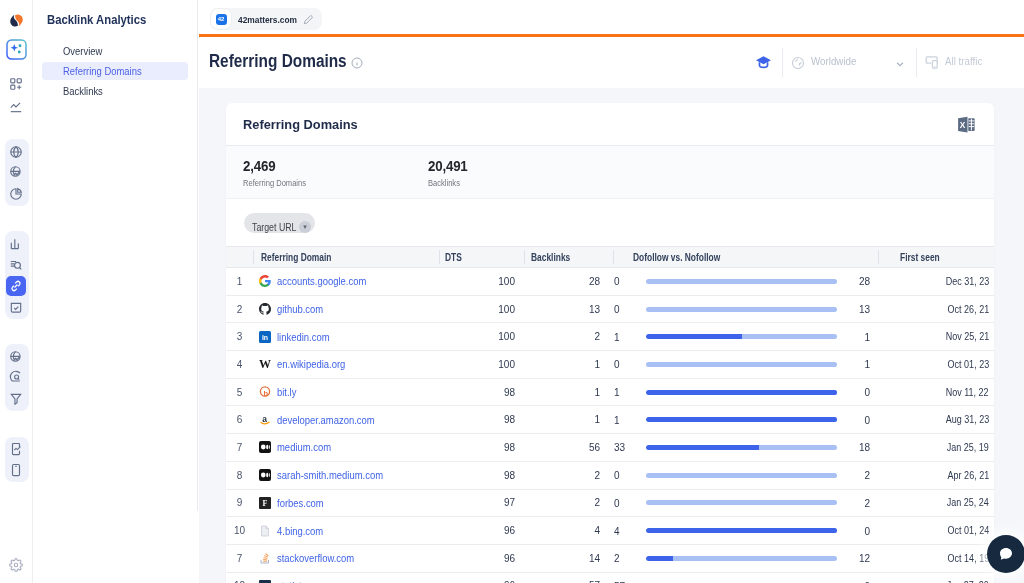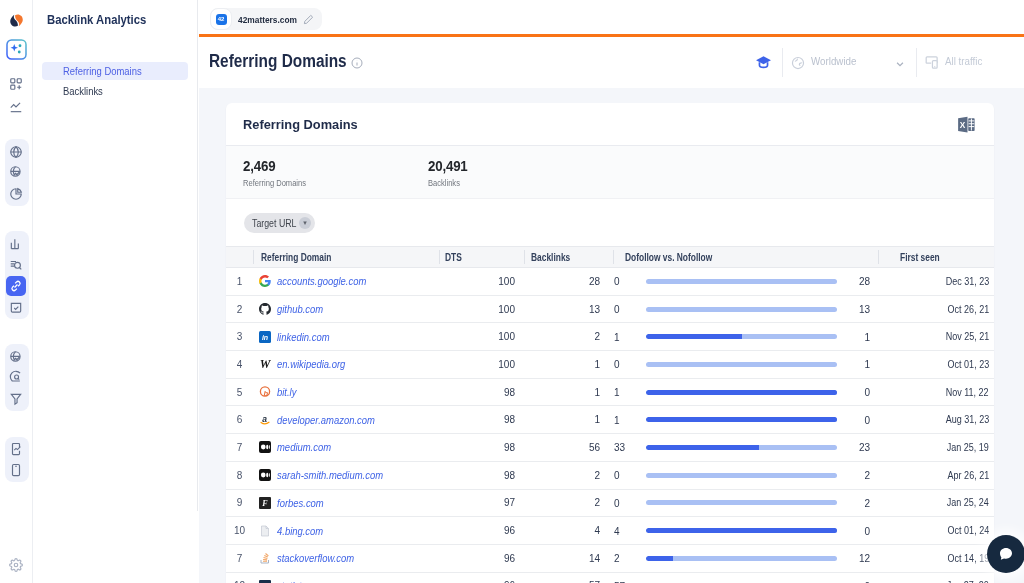--- a/index.html
+++ b/index.html
@@ -24,33 +24,33 @@
 #hdr h1 { position:absolute; left:10px; top:14px; font-size:18px; font-weight:bold; color:#1f2b49; transform:scaleX(.855); transform-origin:left top; white-space:nowrap; }
 .sep { position:absolute; top:11px; width:1px; height:29px; background:#e9ebf0; }
 #gray { position:absolute; left:0; top:88px; width:825px; height:495px; background:#f4f6fa; }
 #card { position:absolute; left:27px; top:15px; width:768px; height:520px; background:#fff; border-radius:6px; box-shadow:0 1px 2px rgba(30,40,60,.06); }
 #card-h { position:absolute; left:0; top:0; width:768px; height:43px; border-bottom:1px solid #e9ebf0; }
 #card-h .t { position:absolute; left:17px; top:14px; font-size:13.5px; font-weight:bold; color:#1f2b49; transform:scaleX(.95); transform-origin:left top; white-space:nowrap; }
 #stats { position:absolute; left:0; top:43px; width:768px; height:53px; background:#fafbfc; border-bottom:1px solid #f0f1f4; }
 .stat-v { font-size:14px; font-weight:bold; color:#23262b; letter-spacing:-0.2px; transform:scaleX(.95); transform-origin:left top; }
 .stat-l { font-size:9px; color:#71767e; margin-top:4px; transform:scaleX(.84); transform-origin:left top; white-space:nowrap; }
 #filters { position:absolute; left:0; top:96px; width:768px; height:47px; }
-#pill { position:absolute; left:18px; top:14px; height:20px; background:#e4e5e9; border-radius:10px; display:flex; align-items:center; padding:0 4px 0 8px; }
+#pill { position:absolute; left:18px; top:14px; height:20px; background:#e4e5e9; border-radius:10px; display:flex; align-items:flex-end; padding:0 4px 0 8px; }
 #pill .t { font-size:10px; color:#3f444c; width:44px; margin-right:3px; transform:scaleX(.88); transform-origin:left center; white-space:nowrap; }
 #pill .c { width:12px; height:12px; border-radius:50%; background:#caced7; color:#5f646d; font-size:7px; display:flex; align-items:center; justify-content:center; }
 table { position:absolute; left:0; top:143px; width:768px; border-collapse:separate; border-spacing:0; table-layout:fixed; }
 th { height:22px; background:#f5f6f8; border-top:1px solid #e7e9ed; border-bottom:1px solid #e7e9ed; font-size:10px; font-weight:bold; color:#33415c; text-align:left; padding:0; position:relative; }
 th .lbl { display:inline-block; transform:scaleX(.84); transform-origin:left center; white-space:nowrap; }
 th .vline { position:absolute; left:0; top:3px; bottom:3px; width:1px; background:#dfe2e8; }
 td { height:27.7px; border-bottom:1px solid #eaecef; font-size:10px; color:#2e3950; padding:0; white-space:nowrap; }
 td.idx { text-align:center; color:#49536a; }
 td.date { text-align:right; }
 td.date span { display:inline-block; transform:scaleX(.9); transform-origin:right center; }
 td.num { text-align:right; }
-.dom { display:flex; align-items:center; gap:6px; padding-left:6px;font-style:italic; }
+.dom { display:flex; align-items:center; gap:6px; padding-left:6px; }
 .dom a { color:#3f63e6; text-decoration:none; font-size:10.5px; transform:scaleX(.9); transform-origin:left center; display:inline-block; }
 .fav { width:12px; height:12px; flex:0 0 12px; display:flex; align-items:center; justify-content:center; }
 .dfcell { position:relative; }
 .dfl { position:absolute; left:1px; top:50%; transform:translateY(-50%); }
 .dfr { position:absolute; right:8px; top:50%; transform:translateY(-50%); }
 .bar { position:absolute; left:33px; top:50%; margin-top:-2.5px; width:191px; height:5px; border-radius:2.5px; background:#a9c0f4; overflow:hidden; }
 .bar .d { position:absolute; left:0; top:0; bottom:0; background:#3d63ea; border-radius:2.5px 0 0 2.5px; }
 #chat { position:absolute; left:987px; top:535px; width:38px; height:38px; border-radius:50%; background:#16293f; box-shadow:0 0 12px 5px rgba(255,255,255,.9); }
 </style>
 </head>
@@ -177,20 +177,21 @@
 
   <div class="railicon" style="top:558px;color:#a9b1c2;">
       <svg viewBox="0 0 24 24" fill="none" stroke="currentColor" stroke-width="2">
         <circle cx="12" cy="12" r="3"></circle>
         <path d="M19.4 15a1.65 1.65 0 00.33 1.82l.06.06a2 2 0 11-2.83 2.83l-.06-.06a1.65 1.65 0 00-1.82-.33 1.65 1.65 0 00-1 1.51V21a2 2 0 11-4 0v-.09A1.65 1.65 0 009 19.4a1.65 1.65 0 00-1.82.33l-.06.06a2 2 0 11-2.83-2.83l.06-.06a1.65 1.65 0 00.33-1.82 1.65 1.65 0 00-1.51-1H3a2 2 0 110-4h.09A1.65 1.65 0 004.6 9a1.65 1.65 0 00-.33-1.82l-.06-.06a2 2 0 112.83-2.83l.06.06a1.65 1.65 0 001.82.33H9a1.65 1.65 0 001-1.51V3a2 2 0 114 0v.09a1.65 1.65 0 001 1.51 1.65 1.65 0 001.82-.33l.06-.06a2 2 0 112.83 2.83l-.06.06a1.65 1.65 0 00-.33 1.82V9a1.65 1.65 0 001.51 1H21a2 2 0 110 4h-.09a1.65 1.65 0 00-1.51 1z"></path>
       </svg>
     </div>
 </div>
 <div id="sidebar">
   <div id="sb-title">Backlink Analytics</div>
+  <div class="nav" style="top:42px;"><span>Overview</span></div>
   <div class="nav sel" style="top:62px;"><span>Referring Domains</span></div>
   <div class="nav" style="top:82px;"><span>Backlinks</span></div>
 </div>
 <div id="content">
   <div id="gray">
     <div id="card">
       <div id="card-h">
         <div class="t">Referring Domains</div>
         <svg class="abs" style="left:731px;top:13px;" width="18" height="17" viewBox="0 0 24 22">
           <path d="M1.5 2.5L14 0.5v21l-12.5-2z" fill="#5b6b84"></path>
@@ -223,21 +224,21 @@
             <col style="width:89px">
             <col style="width:265px">
             <col style="width:116px">
         </colgroup>
         <thead>
         <tr>
           <th></th>
           <th style="padding-left:8px;"><span class="lbl">Referring Domain</span><span class="vline"></span></th>
           <th style="padding-left:6px;"><span class="lbl">DTS</span><span class="vline"></span></th>
           <th style="padding-left:7px;"><span class="lbl">Backlinks</span><span class="vline"></span></th>
-          <th style="padding-left:12px;"><span class="lbl">Dofollow vs. Nofollow</span><span class="vline"></span></th>
+          <th style="padding-left:20px;"><span class="lbl">Dofollow vs. Nofollow</span><span class="vline"></span></th>
           <th style="padding-left:22px;"><span class="lbl">First seen</span><span class="vline"></span></th>
         </tr>
         </thead>
         <tbody id="tb">
             <tr>
    <td class="idx">1</td>
    <td>
                 <span class="dom">
                   <span class="fav">
                     <svg width="12" height="12" viewBox="0 0 24 24">
@@ -394,21 +395,21 @@
                   <a>medium.com</a>
                 </span>
               </td>
    <td class="num" style="padding-right:9px;">98</td>
    <td class="num" style="padding-right:13px;">56</td>
    <td class="dfcell">
                 <span class="dfl">33</span>
                 <span class="bar">
                   <span class="d" style="width:58.92857142857143%"></span>
                 </span>
-                <span class="dfr">23</span>
+                <span class="dfr">18</span>
               </td>
    <td class="date" style="padding-right:5px;"><span>Jan 25, 19</span></td>
   </tr>
             <tr>
    <td class="idx">8</td>
    <td>
                 <span class="dom">
                   <span class="fav">
                     <svg width="12" height="12" viewBox="0 0 24 24">
                       <rect width="24" height="24" rx="4" fill="#121212"></rect>

